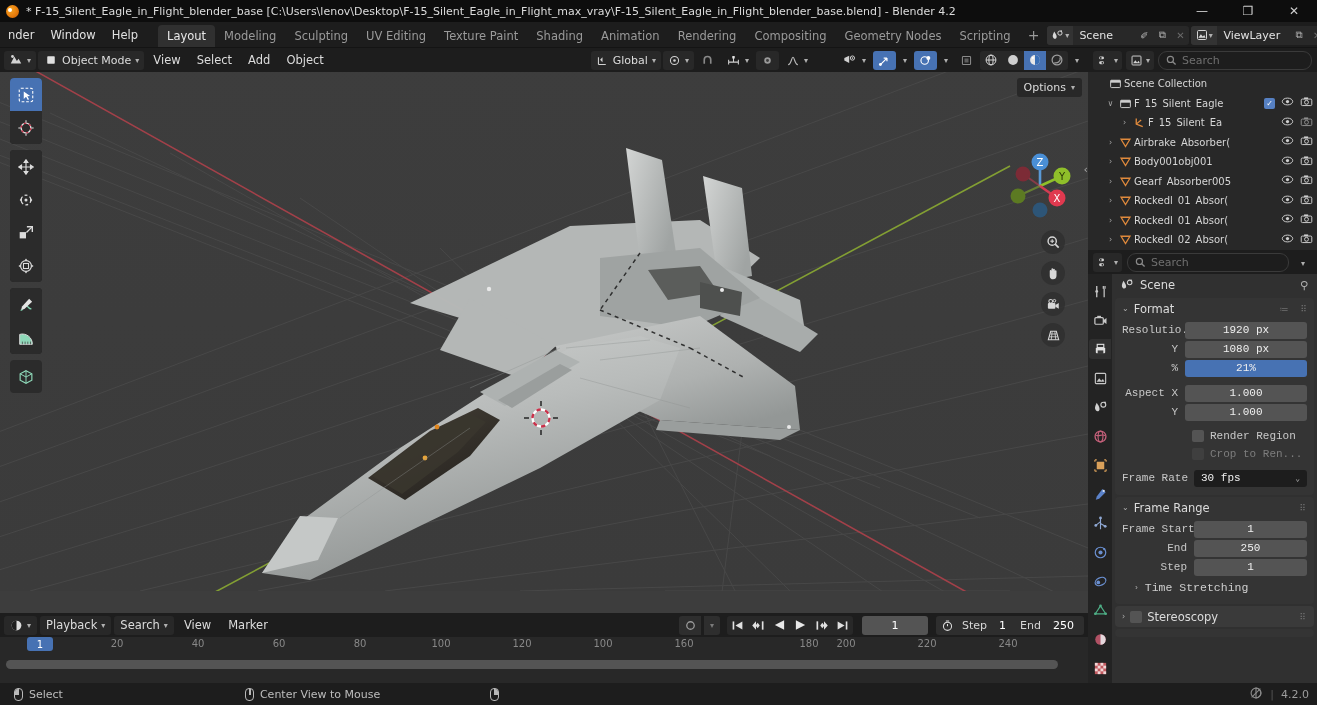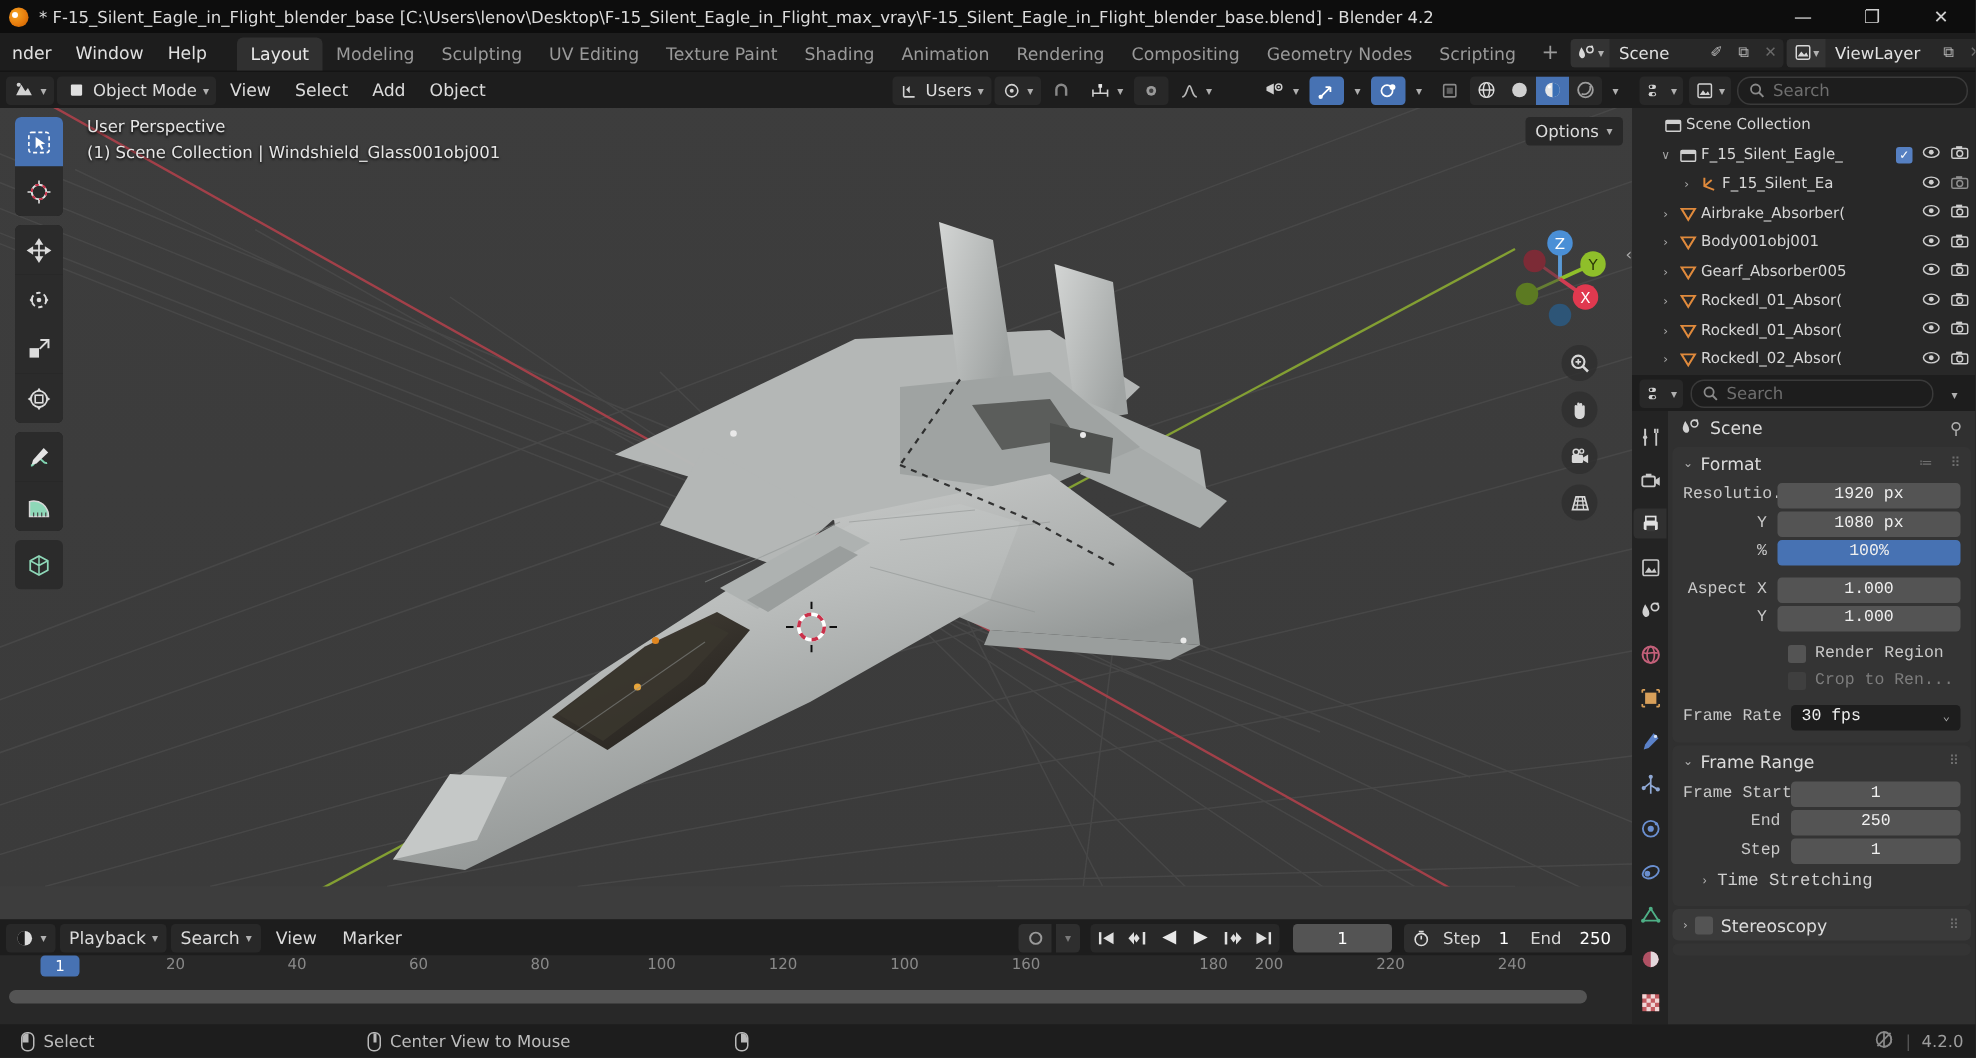--- a/index.html
+++ b/index.html
@@ -408,21 +408,21 @@
       <div class="vp-menu">Add</div>
       <div class="vp-menu">Object</div>
 
       <div style="flex:1"></div>
 
       <div class="vp-btn">
         <svg width="13" height="13" viewBox="0 0 16 16">
             <path d="M3 13 L3 4 M3 13 L12 13" stroke="#d2d2d2" stroke-width="1.3" fill="none"></path>
             <path d="M5 7 L8 4 L8 10Z" fill="#d2d2d2"></path>
           </svg>
-        <span>Users</span>
+        <span>Global</span>
         <span class="chev">▾</span>
       </div>
       <div class="vp-btn">
         <svg width="13" height="13" viewBox="0 0 16 16">
             <circle cx="8" cy="8" r="5" fill="none" stroke="#d2d2d2" stroke-width="1.3"></circle>
             <circle cx="8" cy="8" r="1.6" fill="#d2d2d2"></circle>
           </svg>
         <span class="chev">▾</span>
       </div>
       <div class="vp-btn flat">
@@ -509,24 +509,20 @@
               <circle cx="8" cy="8" r="5.6" fill="none" stroke="#9d9d9d" stroke-width="1.4"></circle>
               <path d="M5 11 A5 5 0 0 0 11.5 5" fill="none" stroke="#9d9d9d" stroke-width="1.4"></path>
             </svg>
         </div>
       </div>
       <div class="vp-btn flat">
           <span class="chev">▾</span>
         </div>
     </div>
 
-    <div id="vp-text">
-      <div class="l1">User Perspective</div>
-      <div class="l2">(1) Scene Collection | Windshield_Glass001obj001</div>
-    </div>
 
     <div id="vp-tools">
       <div class="tgrp">
         <div class="tbtn active">
           <svg width="18" height="18" viewBox="0 0 20 20">
             <rect x="2.5" y="2.5" width="15" height="15" rx="2" fill="none" stroke="#fff" stroke-width="1.2" stroke-dasharray="3 2"></rect>
             <path d="M7.5 6 L7.5 14.5 L10 12 L12 15.5 L13.4 14.6 L11.5 11.3 L14.6 11Z" fill="#fff"></path>
           </svg>
         </div>
         <div class="tbtn">
@@ -1140,21 +1136,21 @@
             <div class="prow">
               <div class="plabel">Resolutio...</div>
               <div class="pfield">1920 px</div>
             </div>
             <div class="prow">
               <div class="plabel">Y</div>
               <div class="pfield">1080 px</div>
             </div>
             <div class="prow">
               <div class="plabel">%</div>
-              <div class="pfield blue">100%</div>
+              <div class="pfield blue">21%</div>
             </div>
             <div style="height:6px"></div>
             <div class="prow">
               <div class="plabel">Aspect X</div>
               <div class="pfield">1.000</div>
             </div>
             <div class="prow">
               <div class="plabel">Y</div>
               <div class="pfield">1.000</div>
             </div>

